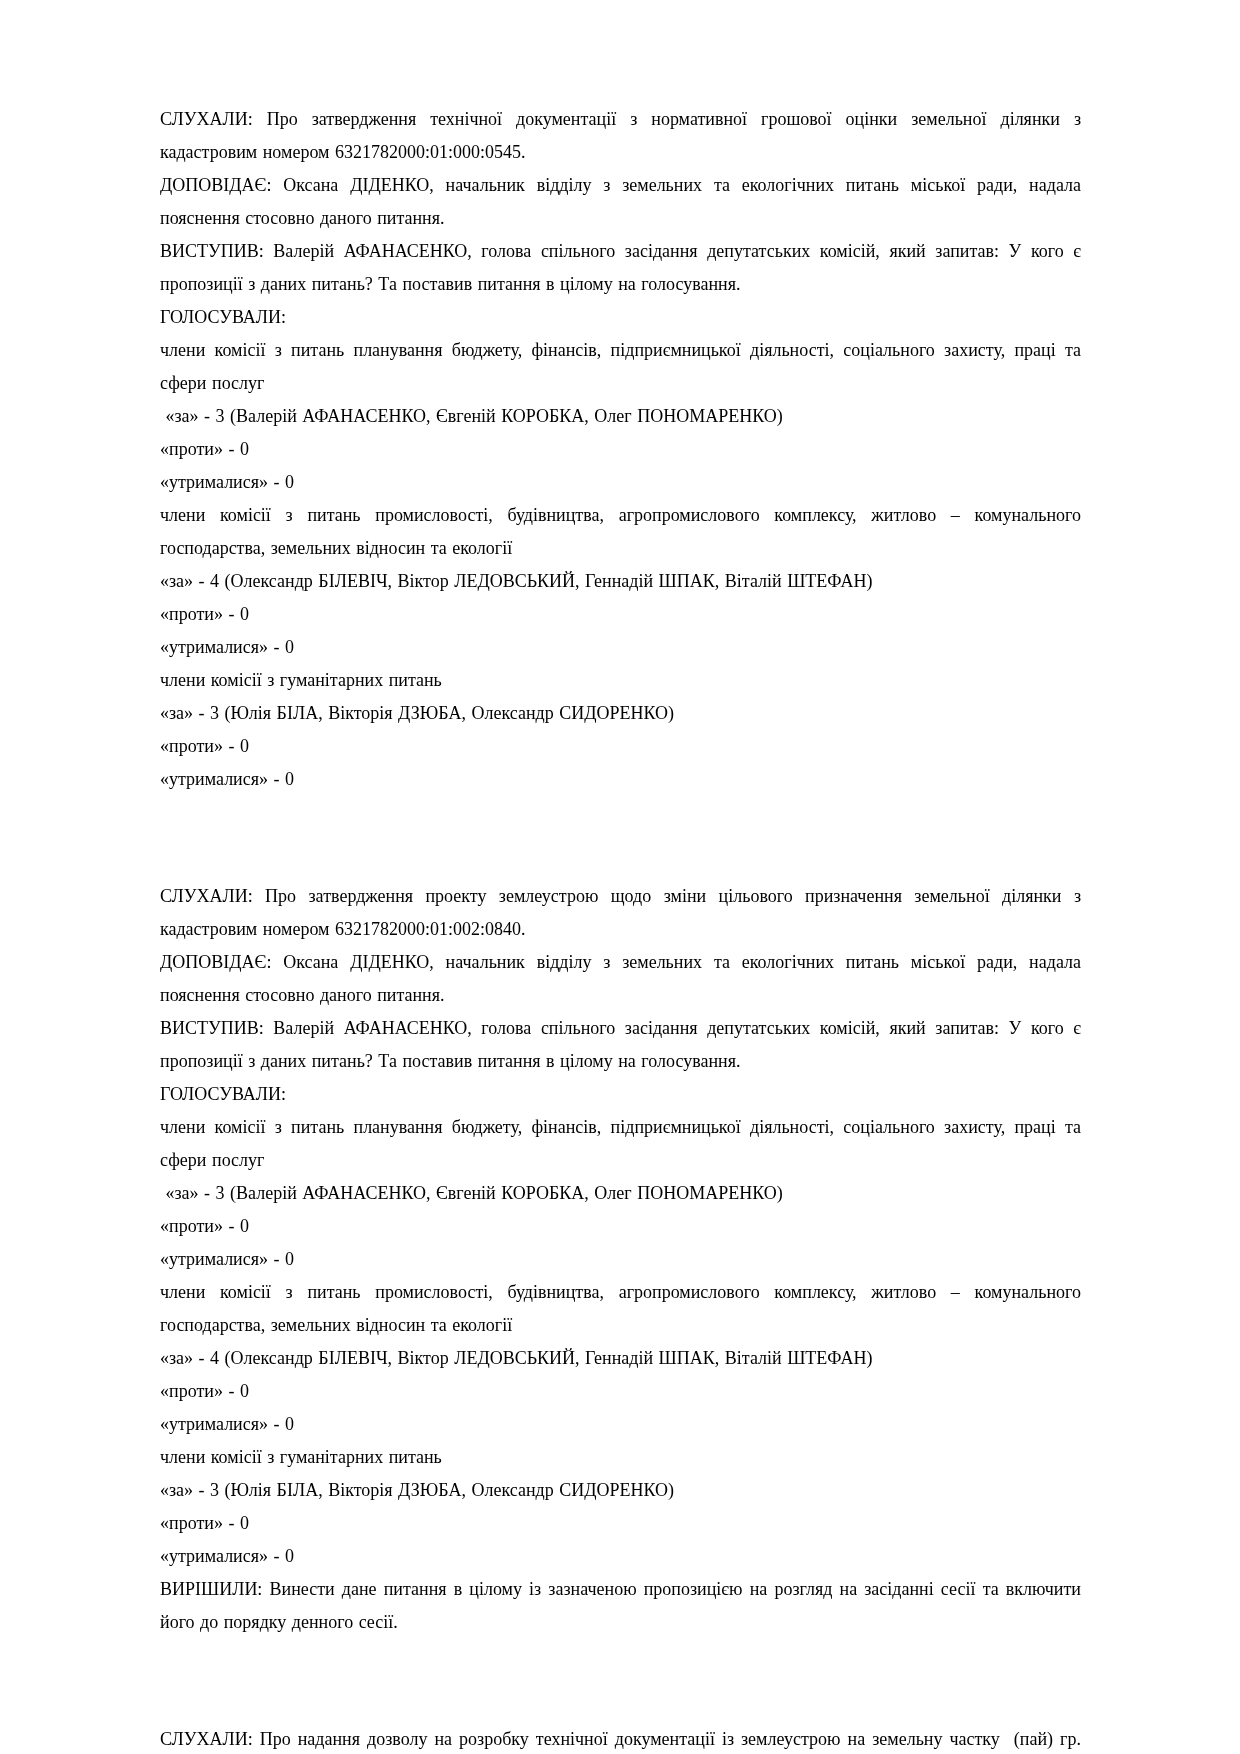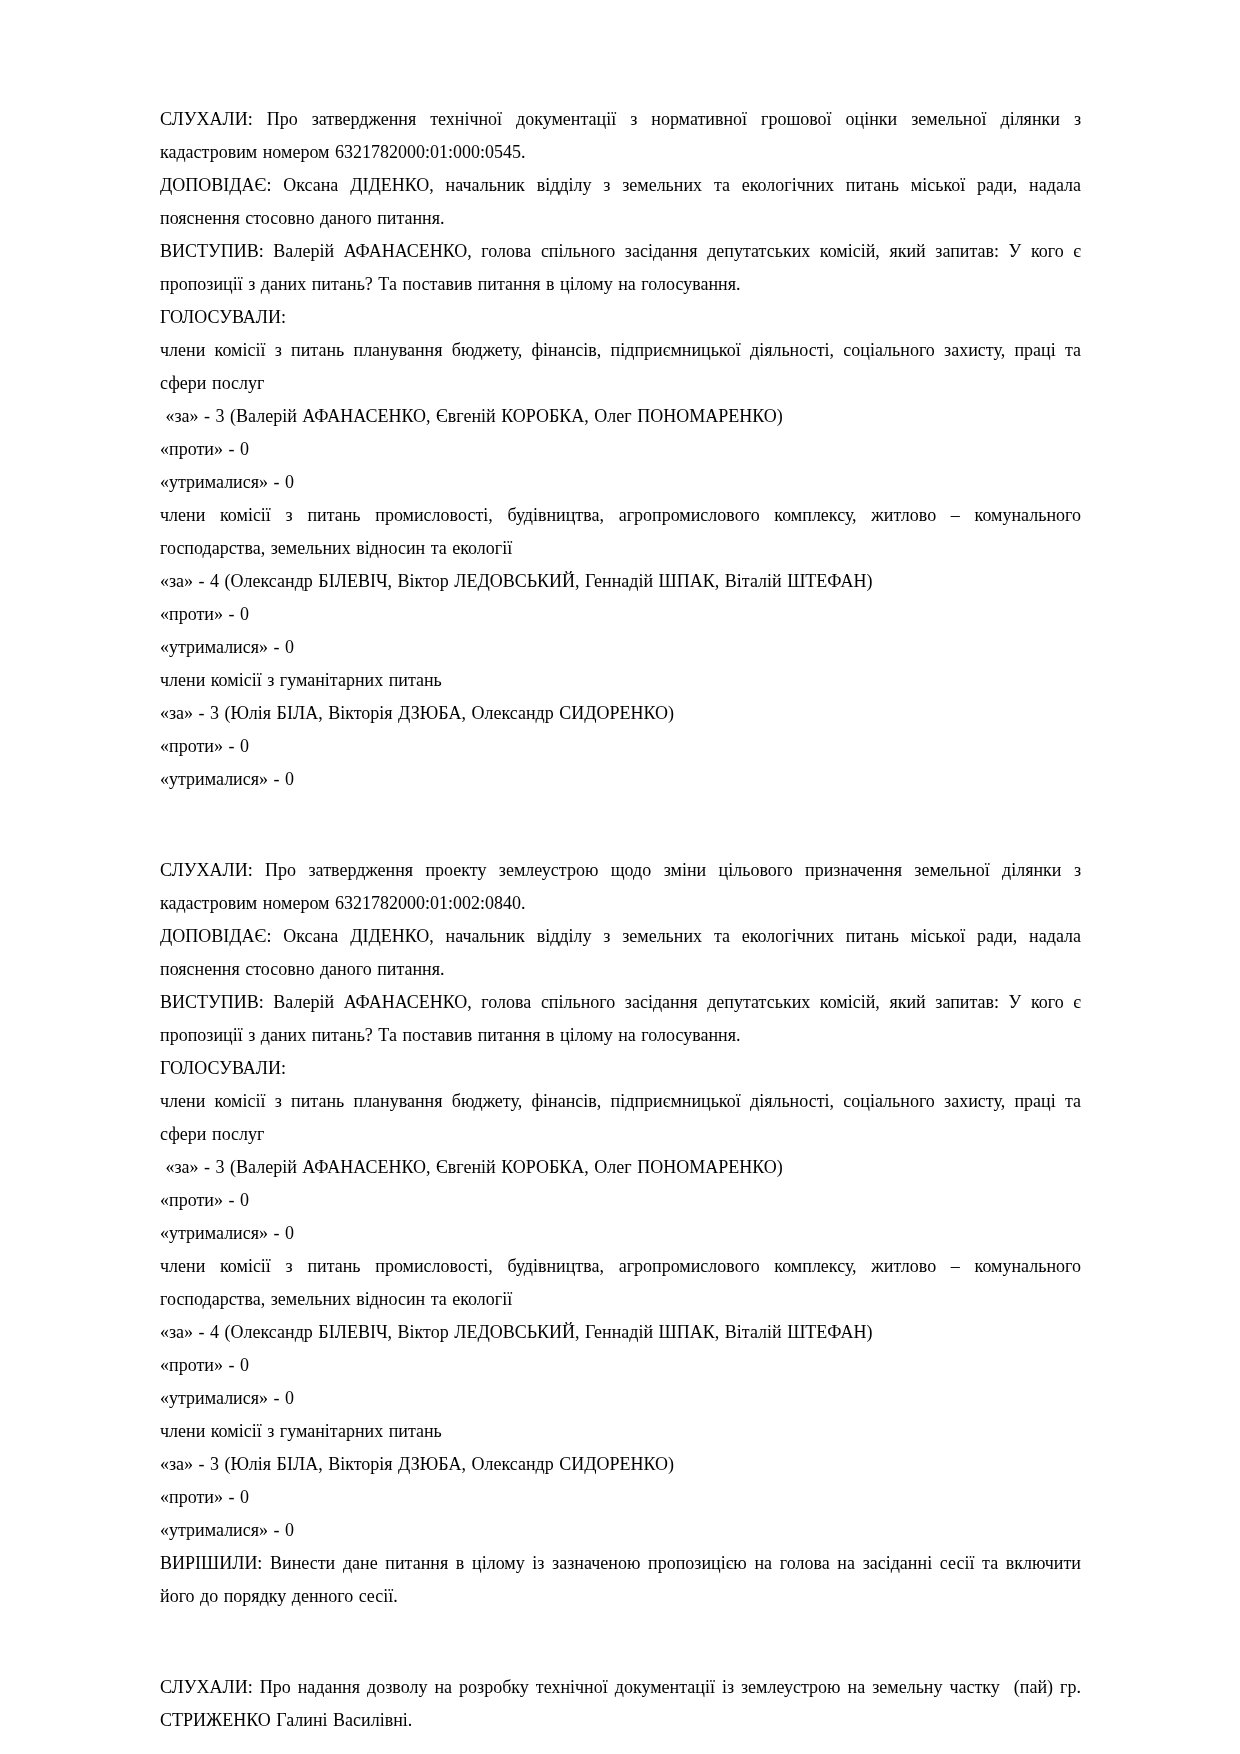--- a/index.html
+++ b/index.html
@@ -16,21 +16,21 @@
   }
   .page {
     box-sizing: border-box;
     width: 1240px;
     height: 1754px;
     padding: 103px 159px 40px 160px;
     background: #ffffff;
     overflow: hidden;
   }
   .section { margin: 0; }
-  .section + .section { margin-top: 58px; }
+  .section + .section { margin-top: 84px; }
   .para {
     margin: 0;
     font-size: 18px;
     line-height: 33px;
     text-align: justify;
     white-space: pre-wrap;
     word-spacing: 1px;
   }
 </style>
 </head>
@@ -67,21 +67,21 @@
     <p class="para">«проти» - 0</p>
     <p class="para">«утрималися» - 0</p>
     <p class="para">члени комісії з питань промисловості, будівництва, агропромислового комплексу, житлово – комунального господарства, земельних відносин та екології</p>
     <p class="para">«за» - 4 (Олександр БІЛЕВІЧ, Віктор ЛЕДОВСЬКИЙ, Геннадій ШПАК, Віталій ШТЕФАН)</p>
     <p class="para">«проти» - 0</p>
     <p class="para">«утрималися» - 0</p>
     <p class="para">члени комісії з гуманітарних питань</p>
     <p class="para">«за» - 3 (Юлія БІЛА, Вікторія ДЗЮБА, Олександр СИДОРЕНКО)</p>
     <p class="para">«проти» - 0</p>
     <p class="para">«утрималися» - 0</p>
-    <p class="para">ВИРІШИЛИ: Винести дане питання в цілому із зазначеною пропозицією на голова на засіданні сесії та включити його до порядку денного сесії.</p>
+    <p class="para">ВИРІШИЛИ: Винести дане питання в цілому із зазначеною пропозицією на розгляд на засіданні сесії та включити його до порядку денного сесії.</p>
   </div>
 
   <div class="section">
     <p class="para">СЛУХАЛИ: Про надання дозволу на розробку технічної документації із землеустрою на земельну частку  (пай) гр. СТРИЖЕНКО Галині Василівні.</p>
 
   </div>
 
 </div>
 
 </body></html>

